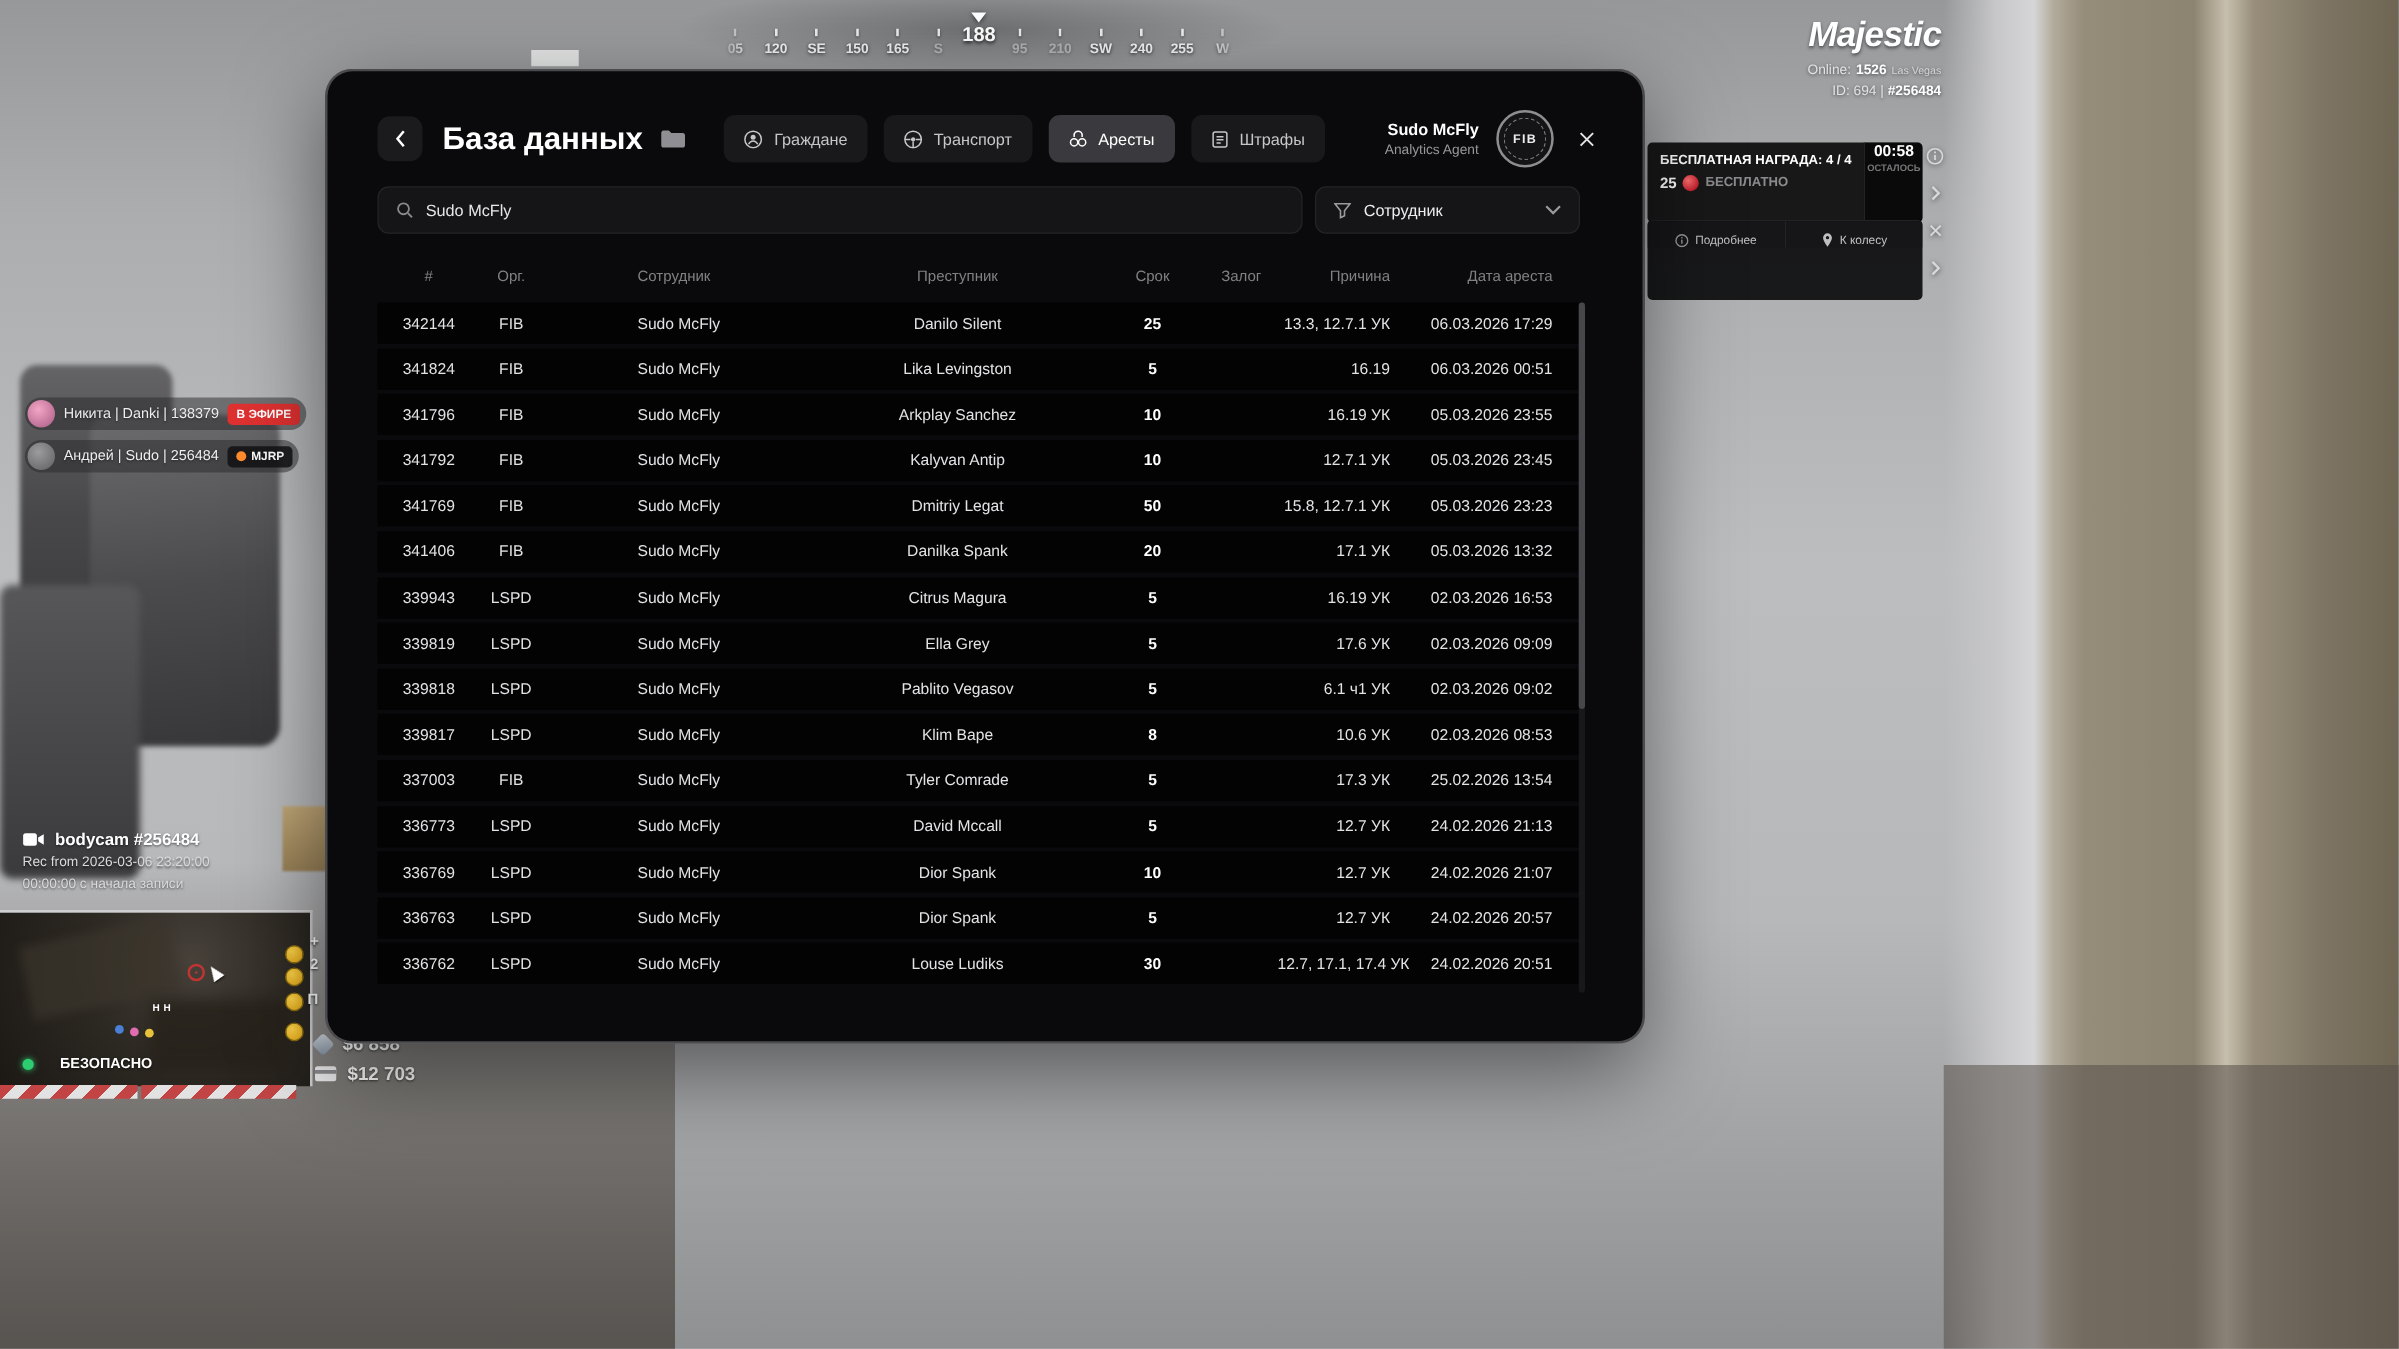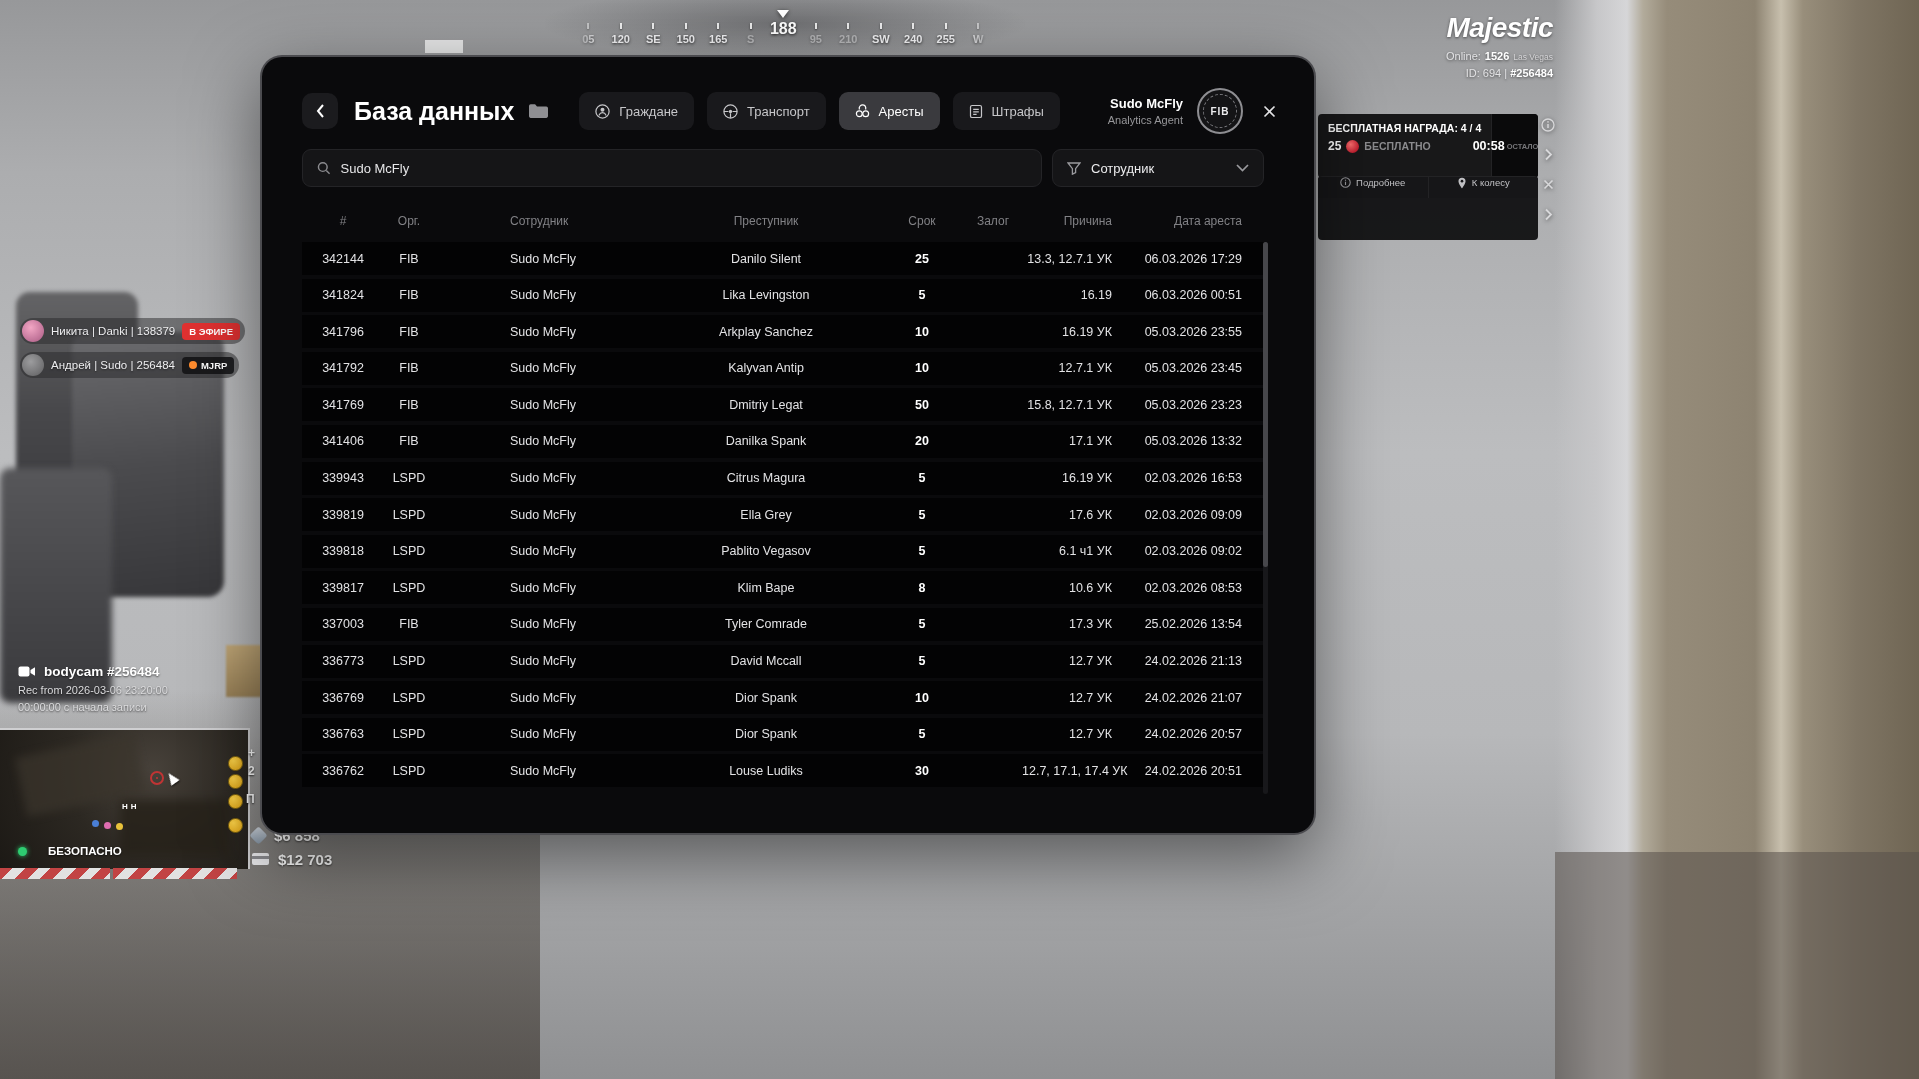--- a/index.html
+++ b/index.html
@@ -38,31 +38,31 @@
 .id-line b{color:#fff}
 
 
 .reward{position:absolute;left:1318px;top:114px;width:220px;height:64px;display:flex;background:rgba(13,13,14,.93);border-radius:4px;overflow:hidden;z-index:6}
 .reward-main{flex:1;padding:8px 10px}
 .reward-title{font-size:10.5px;font-weight:bold;color:#fff;white-space:nowrap}
 .reward-sub{margin-top:5px;display:flex;align-items:center;gap:5px}
 .reward-sub b{color:#fff;font-size:12px}
 .ruby{width:13px;height:13px;border-radius:50%;background:radial-gradient(circle at 35% 35%,#ff7070,#c21f2f 72%);display:inline-block}
 .free{color:#8b8b8e;font-size:10.5px;font-weight:bold}
-.reward-timer{width:58px;background:#0a0a0b;border-left:1px solid #232325;display:flex;flex-direction:row;align-items:center;justify-content:flex-end;gap:2px}
+.reward-timer{width:58px;background:#0a0a0b;border-left:1px solid #232325;display:flex;flex-direction:column;align-items:center;justify-content:flex-start;gap:2px}
 .reward-timer b{color:#fff;font-size:12.5px}
 .reward-timer span{color:#77777a;font-size:7.5px;font-weight:bold}
 .spin{position:absolute;left:1318px;top:176px;width:220px;height:64px;background:rgba(13,13,14,.93);border-radius:4px;z-index:6;overflow:hidden}
 .spin-top{display:flex;align-items:center;gap:8px;padding:7px 10px}
 .wheel-icon{width:26px;height:26px;border-radius:50%;flex:none;border:2px solid #3c3c3e;background:conic-gradient(#d9c9a1 0 40deg,#6d6049 40deg 80deg,#cdbb90 80deg 120deg,#7a6c52 120deg 160deg,#d9c9a1 160deg 200deg,#6d6049 200deg 240deg,#cdbb90 240deg 280deg,#7a6c52 280deg 320deg,#d9c9a1 320deg 360deg)}
 .spin-title{font-size:10.5px;font-weight:bold;color:#fff;white-space:nowrap}
 .spin-sub{font-size:10px;color:#8b8b8e;font-weight:bold;margin-top:3px}
 .spin-sub b{color:#fff;font-size:10.5px}
 .spin-buttons{display:flex;border-top:1px solid #232325;height:22px}
-.spin-btn{flex:1;display:flex;align-items:flex-start;justify-content:center;gap:5px;font-size:9.5px;color:#c2c2c5;background:#161618;cursor:pointer}
+.spin-btn{flex:1;display:flex;align-items:flex-end;justify-content:center;gap:5px;font-size:9.5px;color:#c2c2c5;background:#161618;cursor:pointer}
 .spin-btn:first-child{border-right:1px solid #232325}
 .side-icons{position:absolute;left:1540px;top:117px;width:16px;z-index:6;display:flex;flex-direction:column;align-items:center;gap:15px;color:#e8e8ea}
 .side-ic{width:15px;height:15px;display:flex;align-items:center;justify-content:center;filter:drop-shadow(0 1px 2px rgba(0,0,0,.5))}
 
 
 .pcard{position:absolute;left:20px;height:26px;display:flex;align-items:center;gap:7px;background:rgba(40,40,42,.5);border-radius:13px;padding:0 5px 0 2px;z-index:6}
 .avatar{width:22px;height:22px;border-radius:50%;flex:none}
 .av-pink{background:radial-gradient(circle at 40% 35%,#f2a6c4,#a85a83)}
 .av-gray{background:radial-gradient(circle at 40% 35%,#9c9c9e,#5e5e60)}
 .pname{font-size:11.5px;color:#ededef;text-shadow:0 1px 2px rgba(0,0,0,.55);white-space:nowrap}

